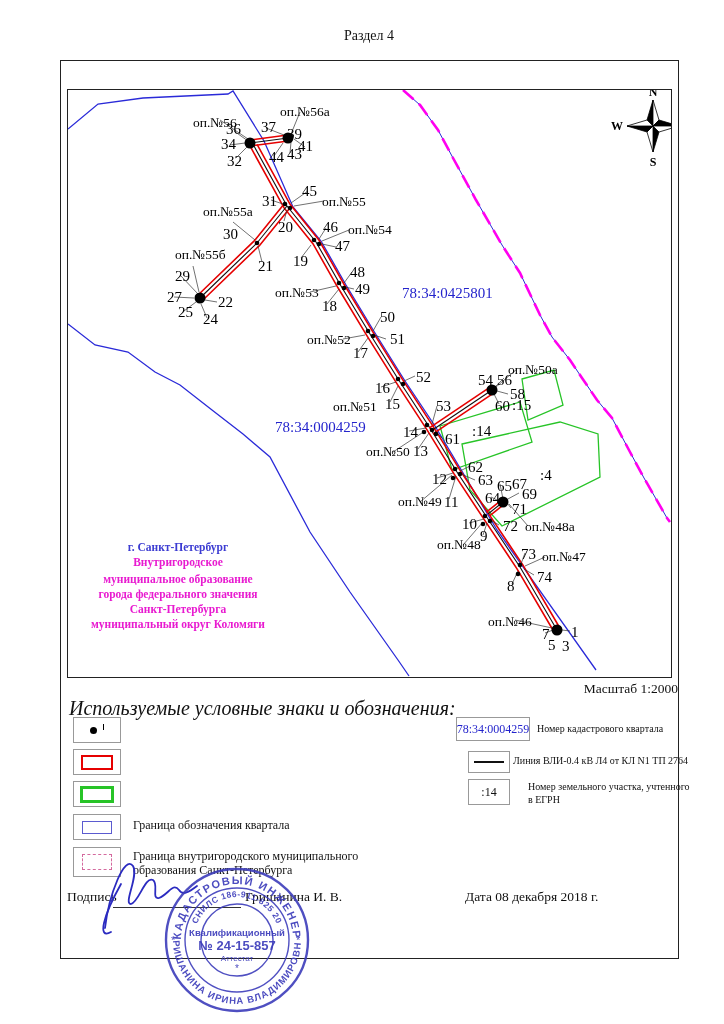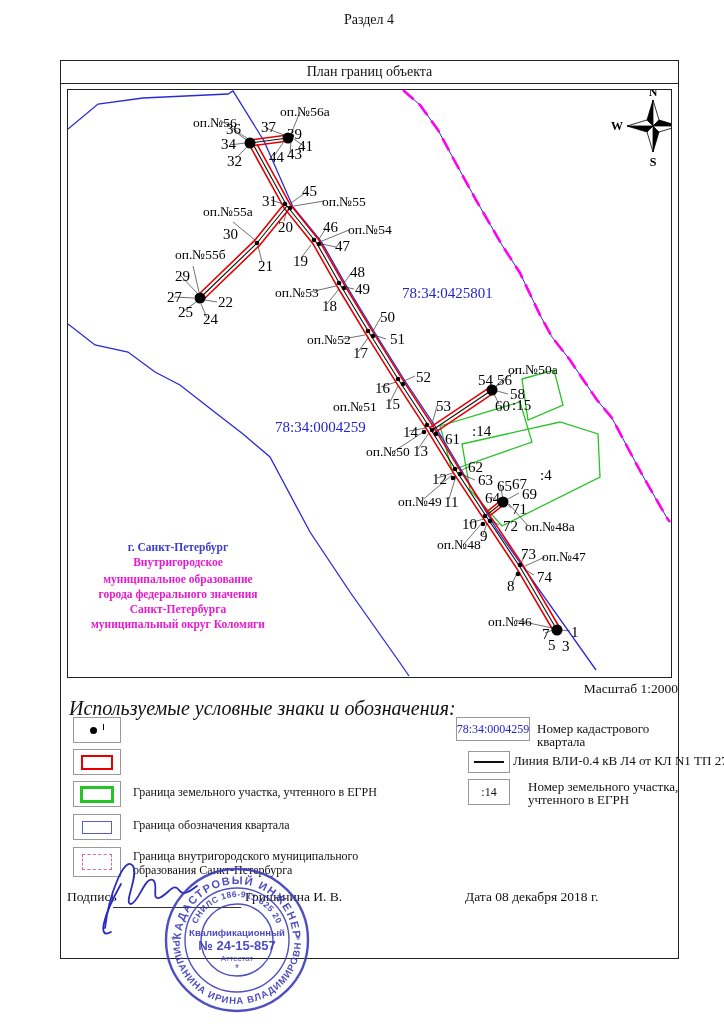--- a/index.html
+++ b/index.html
@@ -1,52 +1,51 @@
 <!DOCTYPE html>
 <html><head>
 <meta charset="utf-8">
 <style>
   html,body{margin:0;padding:0;}
   body{
     width:724px;height:1024px;position:relative;overflow:hidden;
     background:#fff;font-family:"Liberation Serif",serif;color:#111;
   }
   .abs{position:absolute;}
-  #doc-title{left:60px;top:12px;width:618px;text-align:center;font-size:14px;}
+  #doc-title{left:60px;top:28px;width:618px;text-align:center;font-size:14px;}
   #frame{left:60px;top:60px;width:617px;height:897px;border:1px solid #222;}
   #hdr{position:absolute;left:0;top:0;width:100%;height:22px;border-bottom:1px solid #222;
        text-align:center;font-size:14px;line-height:22px;}
   #mapbox{position:absolute;left:6px;top:28px;width:603px;height:587px;border:1px solid #222;}
   #map{display:block;font-family:"Liberation Serif",serif;}
   #scale-label{position:absolute;left:0;top:620px;width:100%;text-align:right;font-size:13.5px;}
   #legend-title{position:absolute;left:8px;top:636px;font-size:20px;font-style:italic;}
   .sym-box{position:absolute;left:12px;width:46px;height:24px;border:1px solid #999;
            display:flex;align-items:center;justify-content:center;}
   .lg-label{position:absolute;left:72px;font-size:12px;line-height:14px;width:250px;}
   .inner-rect{width:28px;height:11px;}
   .dotmark{width:7px;height:7px;background:#000;border-radius:50%;}
   .tickmark{width:1.5px;height:6px;background:#000;margin-left:6px;margin-bottom:6px;}
   .rg-box{position:absolute;border:1px solid #999;display:flex;align-items:center;justify-content:center;
           font-size:12px;}
-  .rg-label{position:absolute;font-size:13px;line-height:13px;}
+  .rg-label{position:absolute;font-size:10px;line-height:13px;}
   .hline{width:30px;height:1.2px;background:#111;}
   #sig-label{position:absolute;left:6px;top:828px;font-size:13.5px;}
   #sig-line{position:absolute;left:52px;top:846px;width:128px;height:1px;background:#333;}
   #sig-name{position:absolute;left:184px;top:828px;font-size:13.5px;}
   #sig-date{position:absolute;left:404px;top:828px;font-size:13.5px;}
   #stamp{left:157px;top:860px;}
   #scribble{left:95px;top:846px;}
 </style>
 </head>
 <body>
 
 <div class="abs" id="doc-title">Раздел 4</div>
 
 <div class="abs" id="frame">
-  <div id="hdr">План границ объекта</div>
 
   <div id="mapbox">
     <svg id="map" width="603" height="587" viewBox="0 0 603 587">
         <polygon points="454,289 486,280 495,315 460,330" fill="none" stroke="#27c427" stroke-width="1.3"></polygon>
         <polygon points="372,336 452,312 464,352 384,380" fill="none" stroke="#27c427" stroke-width="1.3"></polygon>
         <polygon points="394,354 492,332 530,344 532,387 434,436 402,400" fill="none" stroke="#27c427" stroke-width="1.3"></polygon>
         <polyline points="0,39 30,14 75,8 160,4 165,1 196,51 225,117 253,151 278,195 307,243 337,291 367,336 429,440 528,580" fill="none" stroke="#2a2ad8" stroke-width="1.3"></polyline>
         <polyline points="0,234 27,255 60,262 87,282 112,295 144,320 175,344 202,367 242,442 282,502 330,570 341,586" fill="none" stroke="#2a2ad8" stroke-width="1.3"></polyline>
         <polyline points="335,0 352,15 370,40 385,68 408,110 434,155 452,183 472,225 484,247 502,270 514,288 529,310 544,328 562,362 576,388 599,428 602,432" fill="none" stroke="#2a2ad8" stroke-width="1"></polyline>
         <polyline points="335,0 352,15 370,40 385,68 408,110 434,155 452,183 472,225 484,247 502,270 514,288 529,310 544,328 562,362 576,388 599,428 602,432" fill="none" stroke="#ff00f0" stroke-width="2.6" stroke-dasharray="14 7"></polyline>
@@ -268,21 +267,20 @@
     <span class="tickmark"></span>
   </div>
 
   <div class="sym-box" style="top:688px">
     <span class="inner-rect" style="border:2px solid #e60000"></span>
   </div>
 
   <div class="sym-box" style="top:720px">
     <span class="inner-rect" style="border:3px solid #27c427"></span>
   </div>
-  <div class="lg-label" style="top:724px">Граница земельного участка, учтенного в ЕГРН</div>
 
   <div class="sym-box" style="top:753px">
     <span class="inner-rect" style="border:1.5px solid #5b5bd0"></span>
   </div>
   <div class="lg-label" style="top:757px">Граница обозначения квартала</div>
 
   <div class="sym-box" style="top:786px;height:28px">
     <span class="inner-rect" style="border:1.5px dashed #d4699e;height:14px"></span>
   </div>
   <div class="lg-label" style="top:788px;width:235px">Граница внутригородского муниципального образования Санкт-Петербурга</div>

